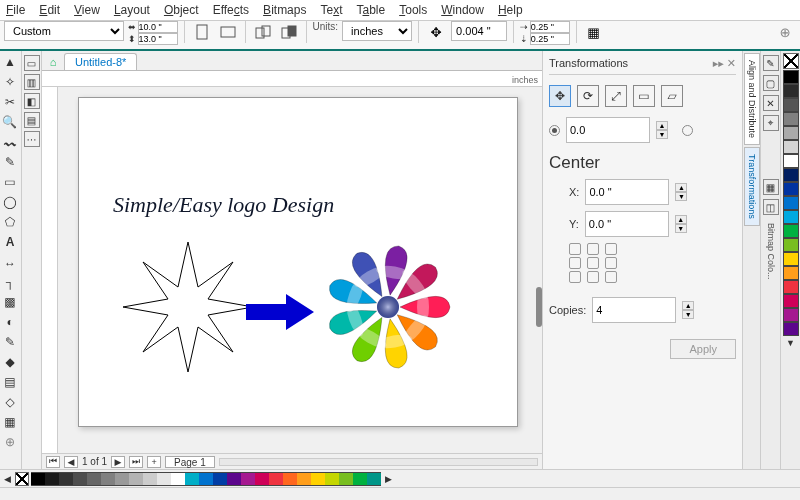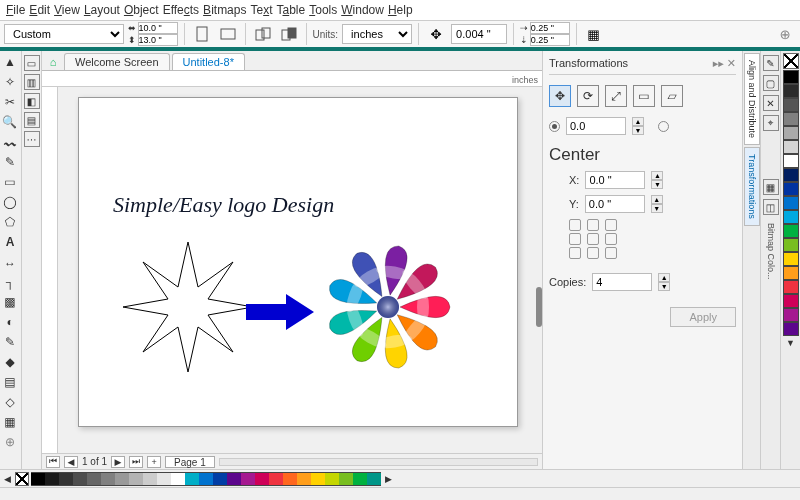--- a/index.html
+++ b/index.html
@@ -1,20 +1,20 @@
 <!DOCTYPE html>
 <html><head>
 <meta charset="utf-8">
 <style>
   * { box-sizing: border-box; margin: 0; padding: 0; font-family: Arial, sans-serif; }
   body { width: 800px; height: 500px; background: #f0f0f0; overflow: hidden; font-size: 11px; color: #333; }
-  .menubar { background: #fff; border-bottom: 1px solid #ccc; padding: 3px 6px; display: flex; gap: 4px; }
+  .menubar { background: #fff; border-bottom: 1px solid #ccc; padding: 3px 6px; display: flex; gap: 14px; }
   .menubar span { font-size: 12px; cursor: default; }
   .menubar span u { text-decoration: underline; }
-  .propbar { background: #f7f7f7; border-bottom: 4px solid #0f766e; height: 30px; display: flex; align-items: center; padding: 0 4px; gap: 4px; }
+  .propbar { background: #f7f7f7; border-bottom: 2px solid #0f766e; height: 30px; display: flex; align-items: flex-start; padding: 0 4px; gap: 4px; }
   .combo { border:1px solid #bbb; background:#fff; height:20px; font-size:11px; padding:1px 4px; }
   .combo.wide { width:120px; }
   .dims { display:flex; flex-direction:column; font-size:9px; gap:0; }
   .dims .row { display:flex; align-items:center; gap:2px; }
   .dims input { width:40px; height:12px; font-size:9px; border:1px solid #bbb; }
   .iconbtn { width:22px; height:22px; border:1px solid transparent; display:flex; align-items:center; justify-content:center; background:transparent; }
   .sep { width:1px; height:22px; background:#ccc; margin:0 2px; }
   .main { display:flex; height:calc(500px - 20px - 30px - 18px - 14px); }
   .toolbox { width:22px; background:#f0f0f0; border-right:1px solid #ccc; display:flex; flex-direction:column; gap:2px; padding:2px 1px; }
   .toolbox .tool { width:18px; height:18px; display:flex; align-items:center; justify-content:center; font-size:12px; border:1px solid transparent; }
@@ -40,21 +40,21 @@
   .hscroll .navbtn { border:1px solid #aaa; background:#fff; width:14px; height:12px; font-size:9px; display:flex; align-items:center; justify-content:center; }
   .hscroll .pagetab { border:1px solid #aaa; background:#fff; padding:0 8px; height:12px; font-size:10px; }
   .hscroll .track { flex:1; height:8px; background:#e8e8e8; border:1px solid #ccc; }
   .panel { width:218px; background:#f5f5f5; border-left:1px solid #ccc; display:flex; }
   .panelbody { flex:1; padding:4px 6px; display:flex; flex-direction:column; gap:6px; }
   .panel .title { font-size:11px; padding:2px 0 4px; border-bottom:1px solid #ccc; display:flex; justify-content:space-between; color:#333; }
   .iconrow { display:flex; gap:6px; padding:4px 0; }
   .iconrow .ib { width:22px; height:22px; border:1px solid #888; display:flex; align-items:center; justify-content:center; font-size:12px; }
   .iconrow .ib.sel { background:#dbe8f5; border-color:#4a90d9; }
   .fieldrow { display:flex; align-items:center; gap:6px; font-size:11px; }
-  .fieldrow input[type=text] { width:60px; height:18px; border:1px solid #bbb; font-size:11px; padding:0 3px; }
+  .fieldrow input[type=text] { width:84px; height:18px; border:1px solid #bbb; font-size:11px; padding:12px 3px; }
   .spinner { display:flex; flex-direction:column; }
   .spinner button { width:12px; height:9px; font-size:7px; border:1px solid #bbb; background:#eee; line-height:5px; }
   .sect { font-size:17px; margin-top:4px; }
   .anchors { display:flex; flex-direction:column; gap:2px; margin-left:20px; }
   .anchors .arow { display:flex; gap:6px; }
   .anchors .cell { width:12px; height:12px; border:1px solid #999; border-radius:2px; }
   .applybtn { align-self:flex-end; padding:3px 18px; border:1px solid #bbb; background:#f0f0f0; color:#999; font-size:11px; margin-top:10px; }
   .sidetabs { width:18px; background:#ececec; border-left:1px solid #ccc; display:flex; flex-direction:column; align-items:center; gap:2px; padding-top:2px; }
   .sidetabs .vtab { writing-mode:vertical-rl; font-size:9px; padding:6px 2px; border:1px solid #bbb; background:#fff; }
   .sidetabs .vtab.active { background:#e2eefb; color:#0066aa; }
@@ -183,21 +183,20 @@
     <div class="tool">▭</div>
     <div class="tool">▥</div>
     <div class="tool">◧</div>
     <div class="tool">▤</div>
     <div class="tool">⋯</div>
   </div>
 
   <div class="workarea">
     <div class="tabs">
       <div class="homeicon">⌂</div>
-      <div class="tab">Welcome Screen</div>
       <div class="tab active">Untitled-8*</div>
     </div>
     <div class="rulerH">
       <span class="unit">inches</span>
     </div>
     <div class="canvaswrap">
       <div class="rulerV"></div>
       <div class="canvas">
         <div class="page"></div>
         <div class="headline">Simple/Easy logo Design</div>

